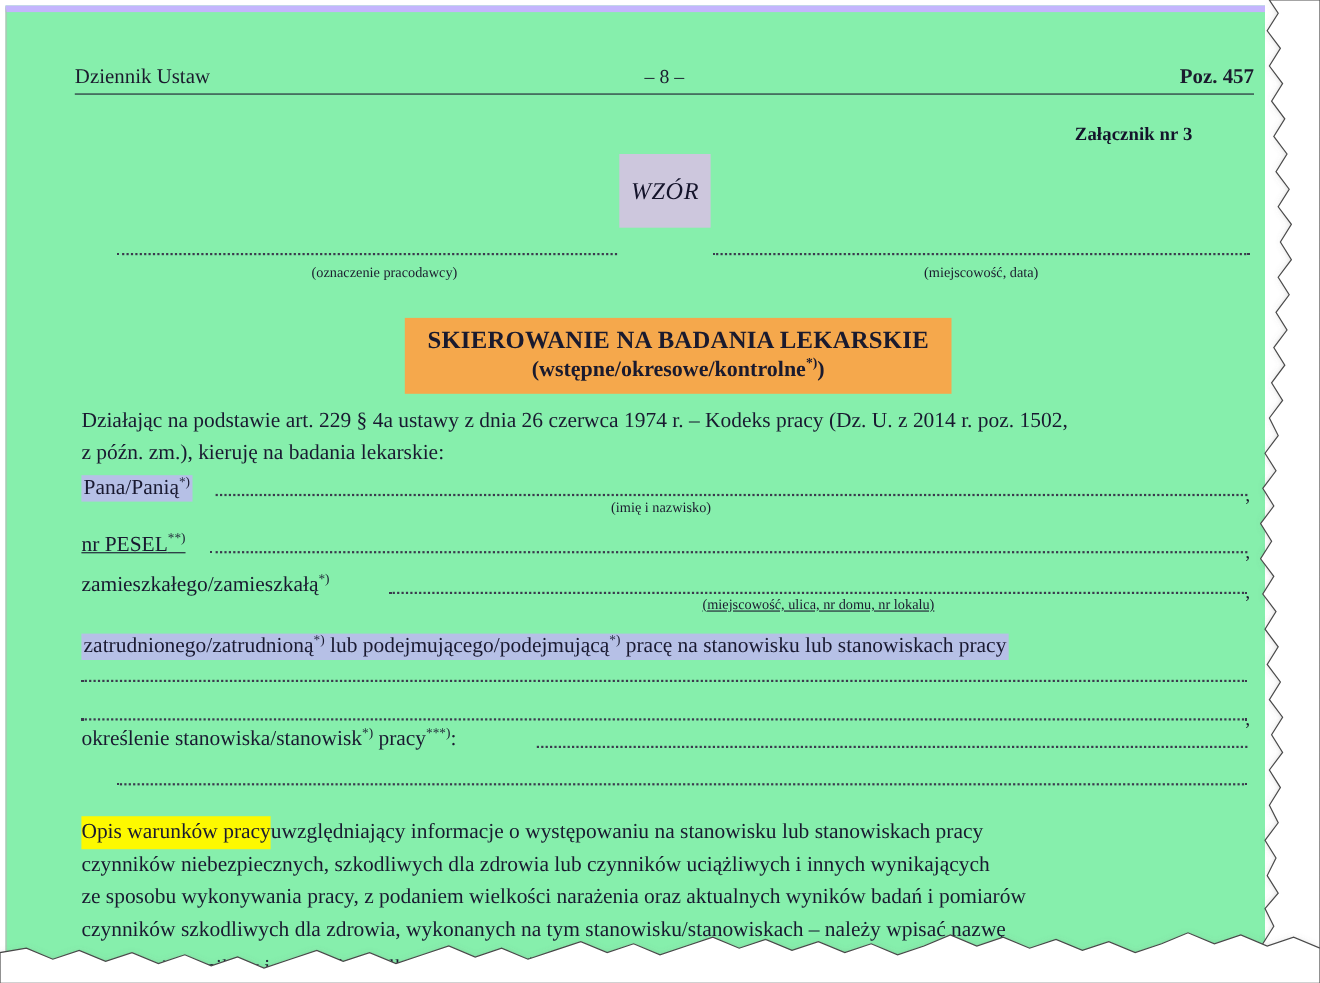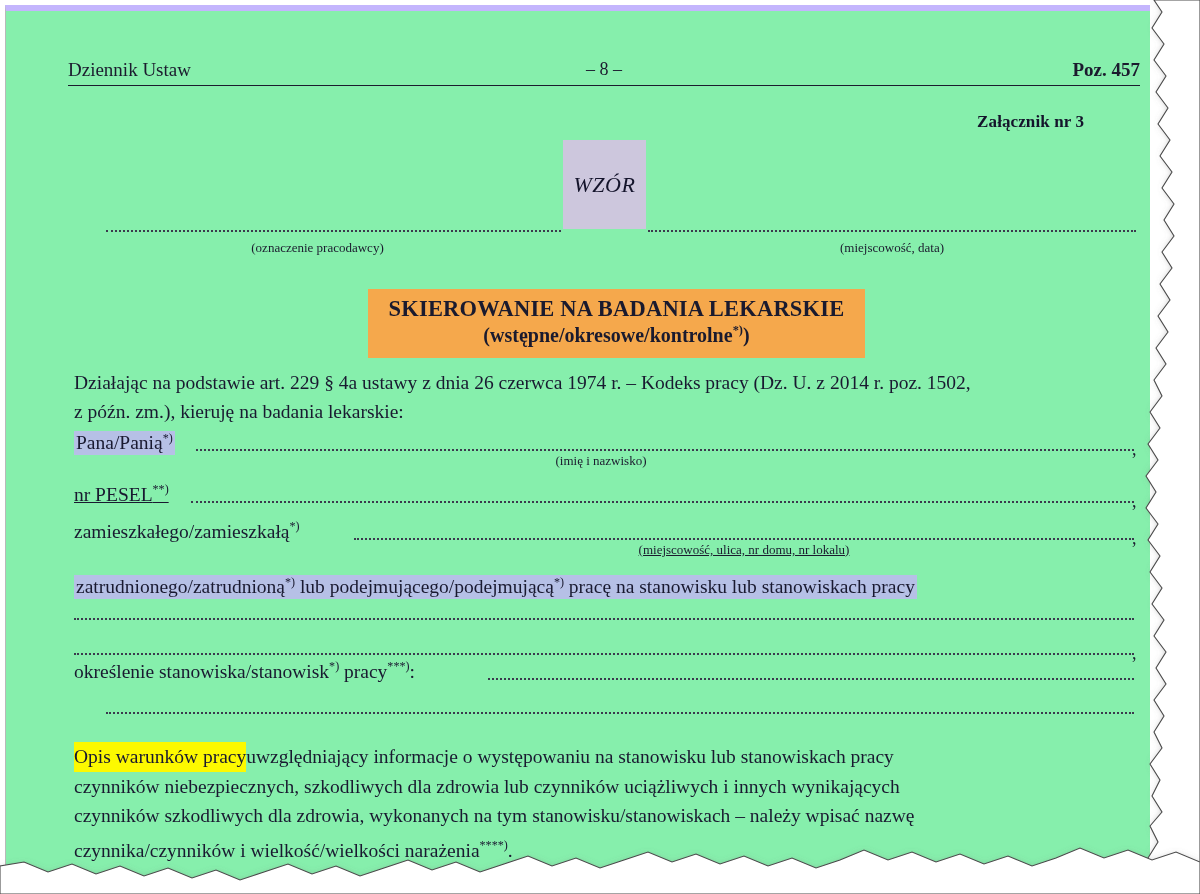--- a/index.html
+++ b/index.html
@@ -87,21 +87,21 @@
     color: #14142b;
     letter-spacing: .1px;
   }
 
   
   .wzor-box {
     position: absolute;
     left: 557px;
     top: 129px;
     width: 83px;
-    height: 89px;
+    height: 67px;
     background: #cdc7dd;
     display: flex;
     align-items: center;
     justify-content: center;
   }
   .wzor-box span {
     font-style: italic;
     font-size: 22px;
     color: #14142b;
     letter-spacing: .5px;
@@ -204,21 +204,21 @@
       <span class="rh-right">Poz. 457</span>
     </div>
 
     <div class="annex-label">Załącznik nr 3</div>
 
     <div class="wzor-box">
       <span>WZÓR</span>
     </div>
 
     <div class="dotline" style="left:100px; top:218px; width:455px;"></div>
-    <div class="caption" style="left:84px; top:229px; width:455px;">(oznaczenie pracodawcy)</div>
+    <div class="caption" style="left:116px; top:229px; width:455px;">(oznaczenie pracodawcy)</div>
 
     <div class="dotline" style="left:642px; top:218px; width:488px;"></div>
     <div class="caption" style="left:642px; top:229px; width:488px;">(miejscowość, data)</div>
 
     <div class="title-band">
       <span class="t1">SKIEROWANIE NA BADANIA LEKARSKIE</span>
       <span class="t2"><span>(wstępne/okresowe/kontrolne</span><span class="sup">*)</span>)</span>
     </div>
 
     <div class="para lead">
@@ -252,20 +252,21 @@
     <div class="fieldrow" style="left:68px; top:648px;"><span>określenie stanowiska/stanowisk</span><span class="sup">*)</span><span> pracy</span><span class="sup">***)</span><span>:</span></div>
     <div class="dotline" style="left:482px; top:666px; width:646px;"></div>
     <div class="dotline" style="left:100px; top:700px; width:1028px;"></div>
 
     <div class="desc">
       <span class="line j">
           <span class="hl-yellow">Opis warunków pracy</span>
           <span>uwzględniający informacje o występowaniu na stanowisku lub stanowiskach pracy</span>
         </span>
       <span class="line">czynników niebezpiecznych, szkodliwych dla zdrowia lub czynników uciążliwych i innych wynikających</span>
+      <span class="line">ze sposobu wykonywania pracy, z podaniem wielkości narażenia oraz aktualnych wyników badań i pomiarów</span>
       <span class="line">czynników szkodliwych dla zdrowia, wykonanych na tym stanowisku/stanowiskach – należy wpisać nazwę</span>
       <span class="line"><span>czynnika/czynników i wielkość/wielkości narażenia</span><span class="sup">****)</span><span>.</span></span>
     </div>
 
   </div>
 
   <svg class="torn-right" viewBox="0 0 90 894" preserveAspectRatio="none">
     <defs>
       <filter id="tearshadow" x="-40%" y="-5%" width="200%" height="110%">
         <feDropShadow dx="5" dy="0" stdDeviation="4" flood-color="#6e6e6e" flood-opacity="0.85"></feDropShadow>

